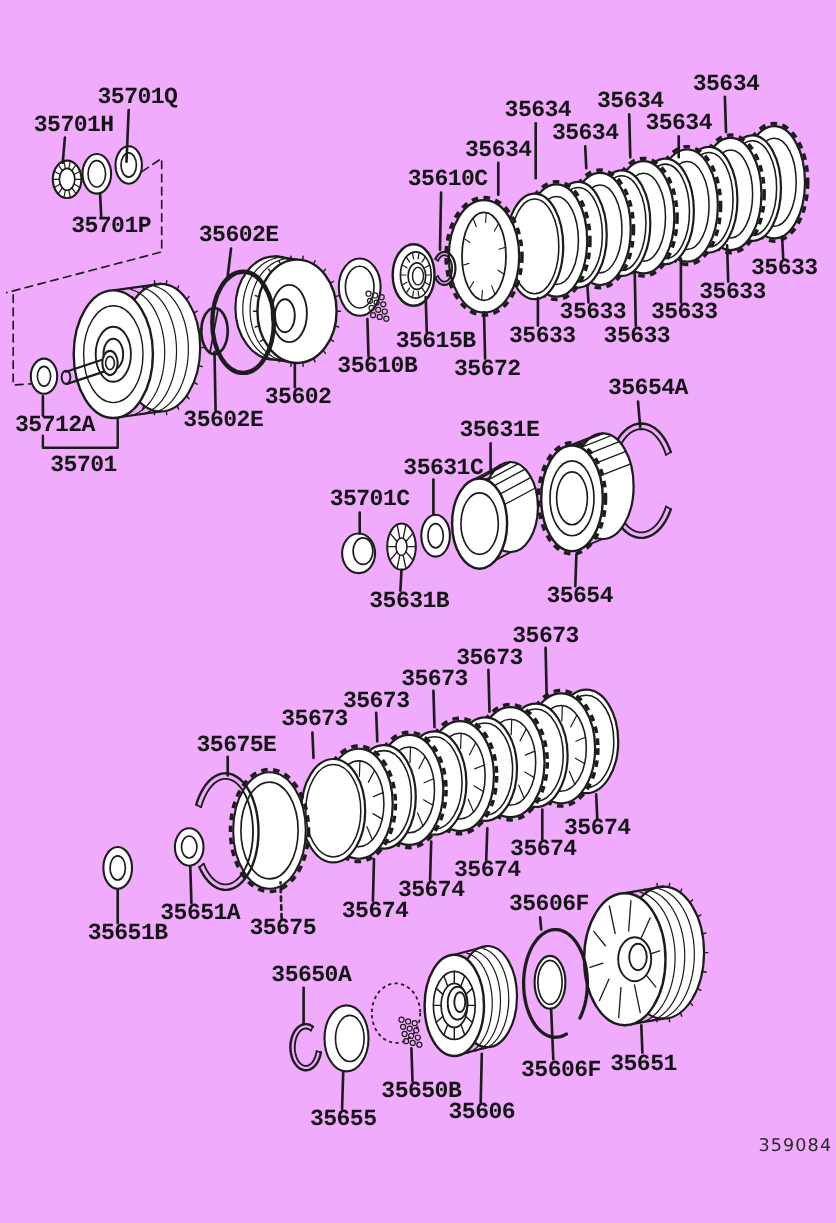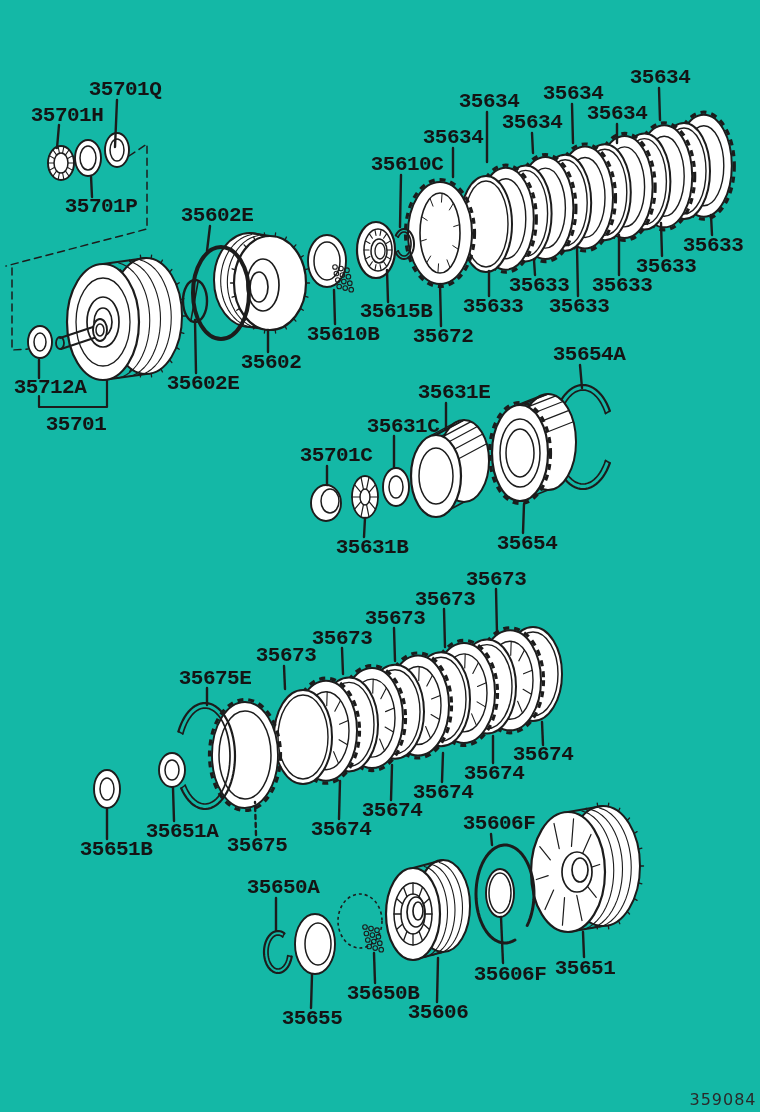--- a/index.html
+++ b/index.html
@@ -1,20 +1,20 @@
 <!DOCTYPE html>
 <html><head>
 <meta charset="utf-8">
 <style>
   html,body{margin:0;padding:0;background:#ffffff;}
-  #stage{position:relative;width:760px;height:1112px;background:#14b8a6;overflow:hidden;}
+  #stage{position:relative;width:760px;height:1112px;background:#f0abfc;overflow:hidden;}
   #diagram-svg{position:absolute;left:0;top:0;}
   .plabel{font-family:"Liberation Mono","DejaVu Sans Mono",monospace;
           font-weight:bold;font-size:21px;fill:#141414;letter-spacing:-0.5px;}
-  .figure-code{position:absolute;left:723px;top:1099px;transform:translate(-50%,-50%);
+  .figure-code{position:absolute;left:723px;top:1041px;transform:translate(-50%,-50%);
           font-family:"DejaVu Sans","Liberation Sans",sans-serif;font-size:16px;
           color:#2a2a2a;letter-spacing:1px;white-space:nowrap;}
 </style>
 </head>
 <body>
 
 <div id="stage">
   <svg id="diagram-svg" width="760" height="1112" viewBox="0 0 760 1112">
       <g>
         <ellipse cx="703.8" cy="165.7" rx="28" ry="51" fill="#fff" stroke="#1c1c1c" stroke-width="2"></ellipse>

